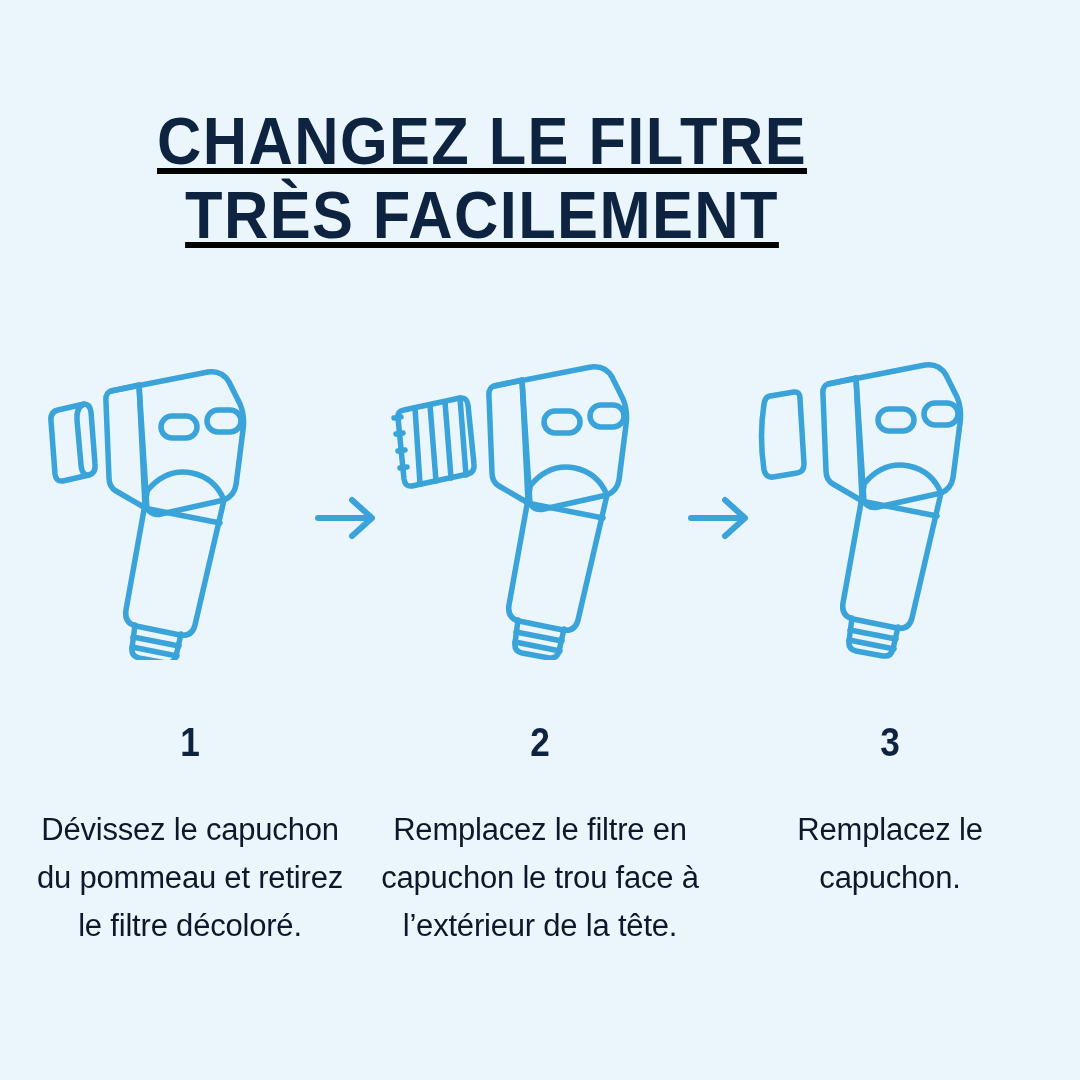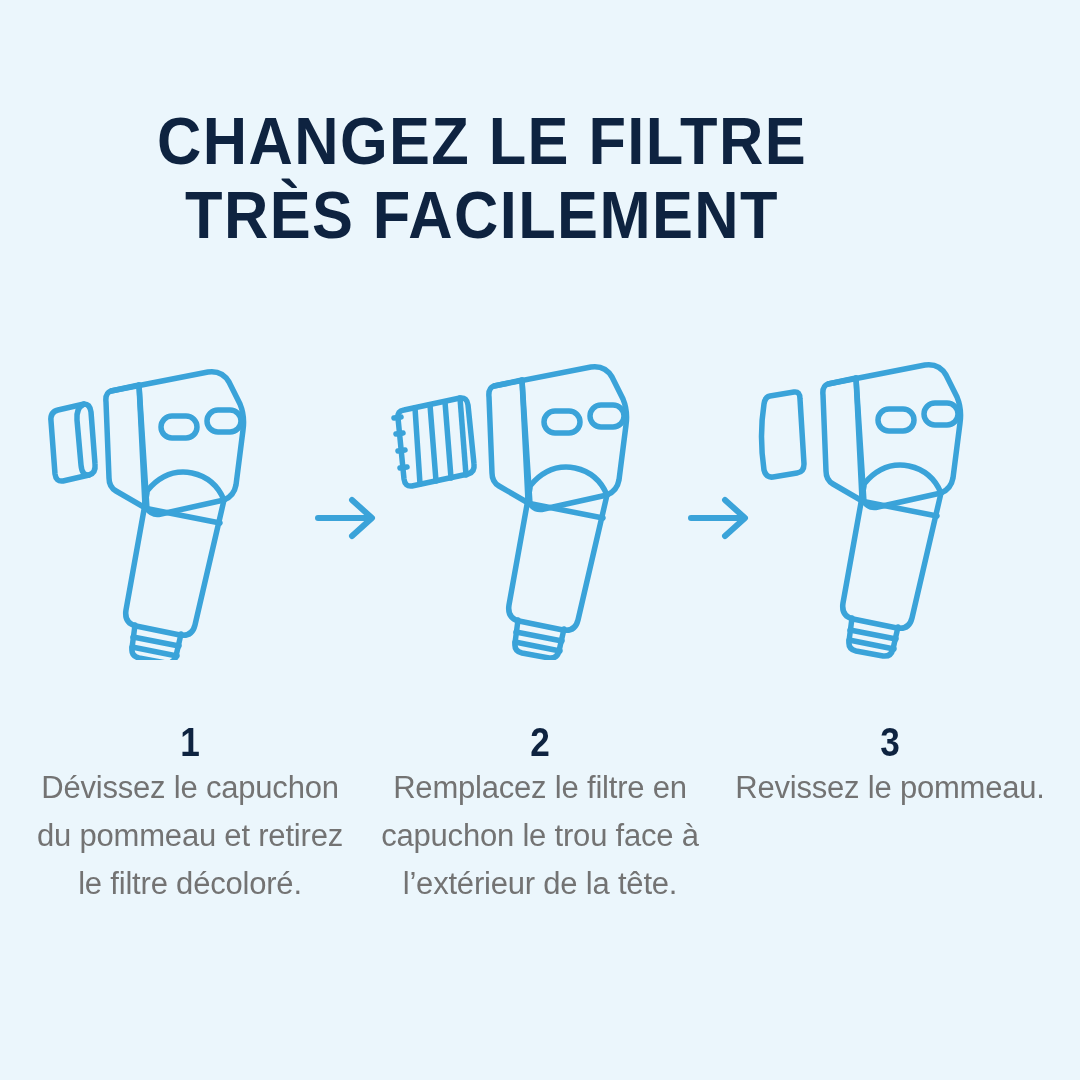--- a/index.html
+++ b/index.html
@@ -21,20 +21,21 @@
     box-sizing: border-box;
   }
 
   
   .title-block {
     position: absolute;
     top: 104px;
     left: 0;
     width: 964px;
     text-align: center;
+    text-decoration: underline;
   }
   .title-line {
     display: block;
     color: #0e2340;
     font-family: "Liberation Sans", sans-serif;
     font-weight: 700;
     font-size: 66px;
     line-height: 74px;
     letter-spacing: 1.5px;
     transform: scaleX(0.93);
@@ -72,26 +73,27 @@
     color: #0e2340;
     font-family: "Liberation Sans", sans-serif;
     font-weight: 700;
     font-size: 40px;
     line-height: 44px;
     margin-top: 60px;
     letter-spacing: 0.5px;
     transform: scaleX(0.88);
   }
   .caption {
-    color: #737373;
+    color: #0f172a;
     font-family: "Liberation Sans", sans-serif;
     font-weight: 400;
     font-size: 31px;
     line-height: 48px;
     text-align: center;
+    margin-top: 42px;
     width: 330px;
     letter-spacing: -0.2px;
   }
 
   
   .arrow {
     position: absolute;
     top: 488px;
     width: 72px;
     height: 60px;
@@ -209,17 +211,17 @@
           <rect x="184" y="43" width="34" height="22" rx="11"></rect>
           <path d="M124,124 Q143,101 169,106 Q192,111 201,133"></path>
           <path d="M126,142 L197,156"></path>
           <path d="M124,126 L103,243 Q101,256 113,259 L157,268 Q169,270 172,258 L201,133"></path>
           <path d="M112,258 L109,281 Q108,289 116,291 L143,296 Q151,297 153,289 L158,267"></path>
           <path d="M110,270 L156,279"></path>
           <path d="M109,280 L154,289"></path>
         </g>
       </svg>
       <div class="step-num">3</div>
-      <div class="caption">Revissez le pommeau.</div>
+      <div class="caption">Remplacez le capuchon.</div>
     </div>
 
   </div>
 </div>
 
 </body></html>

